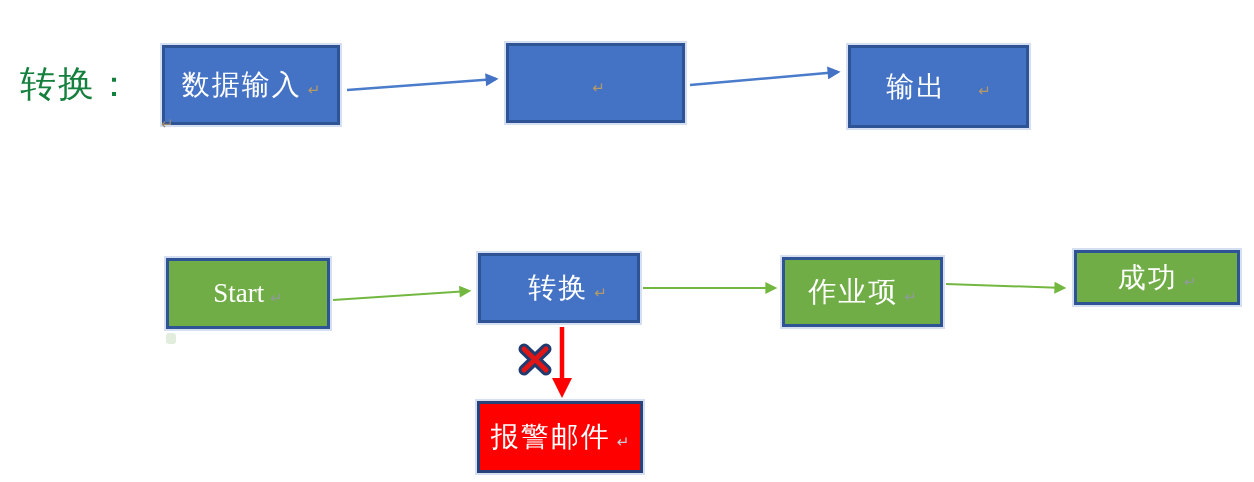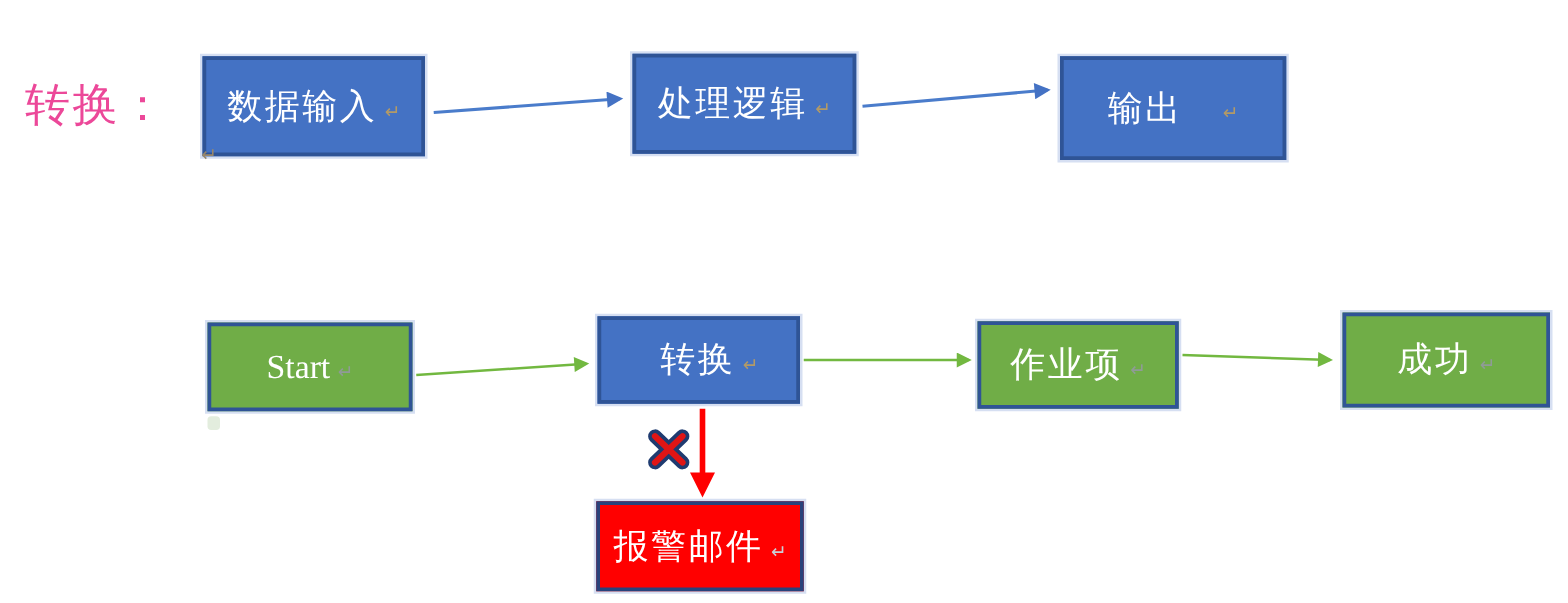--- a/index.html
+++ b/index.html
@@ -6,21 +6,21 @@
   #canvas{
     position:relative;
     width:1254px;height:482px;
     background:#ffffff;
     overflow:hidden;
     font-family:"Liberation Sans", sans-serif;
   }
   .row-label{
     position:absolute;
     font-size:36px;
-    color:#ec4899;
+    color:#15803d;
     letter-spacing:2px;
     white-space:nowrap;
     font-family:Liberation Serif, serif;
   }
   .node{
     position:absolute;
     display:flex;
     align-items:center;
     justify-content:center;
     box-sizing:border-box;
@@ -101,21 +101,20 @@
       <line x1="524" y1="349" x2="546" y2="370" stroke="#E01515" stroke-width="5" stroke-linecap="round"></line>
       <line x1="546" y1="349" x2="524" y2="370" stroke="#E01515" stroke-width="5" stroke-linecap="round"></line>
     </g>
   </svg>
 
   <div class="node blue" style="left:162px;top:45px;width:178px;height:80px;">
     <span class="txt">数据输入</span>
       <span class="mark tan">↵</span>
   </div>
   <div class="node blue" style="left:506px;top:43px;width:179px;height:80px;">
-    <span class="txt">处理逻辑</span>
       <span class="mark tan">↵</span>
   </div>
   <div class="node blue" style="left:848px;top:45px;width:181px;height:83px;gap:26px;">
     <span class="txt">输出</span>
       <span class="mark tan">↵</span>
   </div>
 
   <div class="stray-mark">↵</div>
 
   <div class="node green serif" style="left:166px;top:258px;width:164px;height:71px;">
@@ -123,21 +122,21 @@
       <span class="mark grey">↵</span>
   </div>
   <div class="node blue" style="left:478px;top:253px;width:162px;height:70px;padding-left:17px;">
     <span class="txt">转换</span>
       <span class="mark tan">↵</span>
   </div>
   <div class="node green" style="left:782px;top:257px;width:161px;height:70px;">
     <span class="txt">作业项</span>
       <span class="mark grey">↵</span>
   </div>
-  <div class="node green" style="left:1074px;top:250px;width:166px;height:76px;">
+  <div class="node green" style="left:1074px;top:250px;width:166px;height:55px;">
     <span class="txt">成功</span>
       <span class="mark grey">↵</span>
   </div>
 
   <div class="node red" style="left:477px;top:401px;width:166px;height:72px;">
     <span class="txt">报警邮件</span>
       <span class="mark light">↵</span>
   </div>
 
   <div class="anchor-dot"></div>

